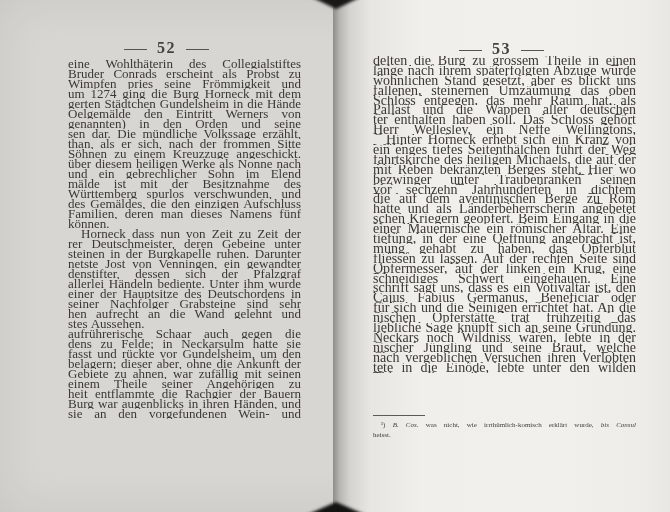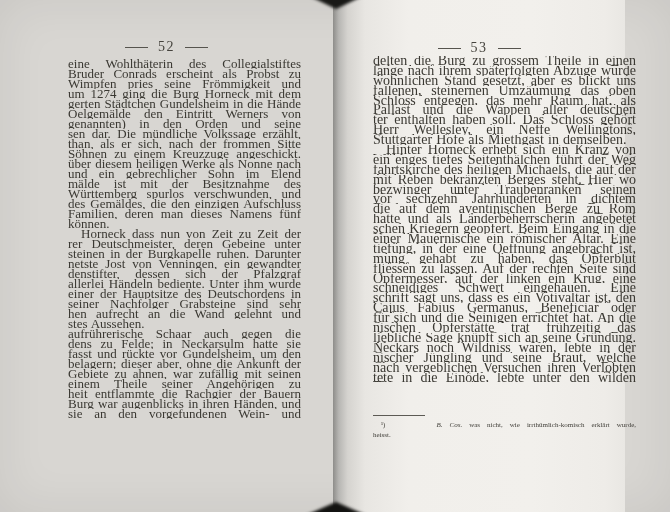--- a/index.html
+++ b/index.html
@@ -2,41 +2,41 @@
 <html><head>
 <meta charset="utf-8">
 <style>
   html,body{margin:0;padding:0;background:#d8d6d2;}
   .scan{position:relative;width:670px;height:512px;overflow:hidden;
         font-family:"Liberation Serif","DejaVu Serif",serif;color:#3a3832;
         box-shadow:inset 0 0 50px rgba(0,0,0,.07);}
   .page{position:absolute;top:0;height:512px;}
   .page-left{left:0;width:333px;
     background:linear-gradient(90deg,#e0ded a 0%,#e0deda 0%,#ecebe7 5%,#f1efeb 28%,#f0eeea 72%,#e7e5e1 90%,#d2d0cc 97%,#a8a7a4 100%);}
-  .page-right{left:333px;width:292px;
+  .page-right{left:333px;width:337px;
     background:linear-gradient(90deg,#8e8d8a 0%,#b7b6b3 2%,#d5d3cf 5%,#e8e6e2 11%,#f1efeb 26%,#f2f0ec 68%,#eeece8 93%,#e9e7e3 100%);}
   .wedge{position:absolute;width:0;height:0;filter:blur(1.6px);}
   .wedge-top{left:311px;top:-3px;border-left:25px solid transparent;border-right:25px solid transparent;border-top:12px solid #181816;}
   .wedge-bottom{left:306px;bottom:-3px;border-left:30px solid transparent;border-right:30px solid transparent;border-bottom:13px solid #131311;}
-  .pagehead{position:absolute;left:0;right:0;text-align:center;font-size:14px;color:#45433d;}
+  .pagehead{position:absolute;left:0;right:0;text-align:center;font-size:16px;color:#45433d;font-weight:bold;}
   .page-left .pagehead{top:39px;}
   .page-right .pagehead{top:40px;}
   .dash{display:inline-block;width:23px;border-top:1.2px solid #56544e;vertical-align:3px;margin:0 10px;}
   .pnum{letter-spacing:1.5px;}
   .textcol{position:absolute;word-spacing:.6px;}
   .page-left .textcol{left:68px;top:59px;width:233px;font-size:13px;line-height:10px;}
   .page-right .textcol{left:40px;top:56px;width:263px;font-size:14px;line-height:9.9px;}
   .line{text-align:justify;text-align-last:justify;overflow:hidden;}
   .page-left .line{height:10px;}
   .page-right .line{height:9.9px;}
   .line.first{text-indent:13px;}
   .line.end{text-align-last:left;}
   .sp{letter-spacing:1.7px;}
   .b{font-weight:bold;}
-  .it{font-style:italic;margin-left:44px;}
+  .it{font-style:italic;}
   .fnrule{position:absolute;left:40px;top:415px;width:52px;border-top:1px solid #5c5a54;}
   .footnote{position:absolute;left:40px;top:421px;width:263px;font-size:7px;line-height:9.5px;word-spacing:.5px;color:#43413b;}
   .footnote .line{height:9.5px;}
   .footnote .line.first{text-indent:8px;}
 </style>
 </head>
 <body>
 
 <div class="scan">
 
@@ -97,21 +97,20 @@
     <div class="textcol">
         <div>
           <div class="line">delten die Burg zu grossem Theile in einen Schutthaufen. <span class="b">Erst</span></div>
           <div class="line">lange nach ihrem späterfolgten Abzuge wurde diese wieder in</div>
           <div class="line">wohnlichen Stand gesetzt, aber es blickt uns jetzt aus ihrer ver-</div>
           <div class="line">fallenen, steinernen Umzäumung das oben beschriebene moderne</div>
           <div class="line">Schloss entgegen, das mehr Raum hat, als mancher königliche</div>
           <div class="line">Pallast und die Wappen aller deutschen Ordensmeister und Rit-</div>
           <div class="line">ter enthalten haben soll. Das Schloss gehört jetzt einem Kauf-</div>
           <div class="line">Herr Wellesley, ein Neffe Wellingtons, Gesandtschaftssekretär am</div>
-          <div class="line end">Stuttgarter Hofe als Miethgast in demselben.</div>
         </div>
         <div>
           <div class="line first">Hinter Horneck erhebt sich ein Kranz von Wäldern. Durch</div>
           <div class="line">ein enges tiefes Seitenthälchen führt der Weg zur nahen Wall-</div>
           <div class="line">fahrtskirche des heiligen Michaels, die auf der Abdachung eines</div>
           <div class="line">mit Reben bekränzten Berges steht. Hier wo jetzt der Dämonen-</div>
           <div class="line">bezwinger unter Traubenranken seinen kleinen Tempel hat, wurde</div>
           <div class="line">vor sechzehn Jahrhunderten in dichtem Buchenwalde dem <span class="sp">Besten</span></div>
           <div class="line">die auf dem aventinischen Berge zu Rom einen herrlichen Tempel</div>
           <div class="line">hatte und als Länderbeherrscherin angebetet wurde, von römi-</div>

